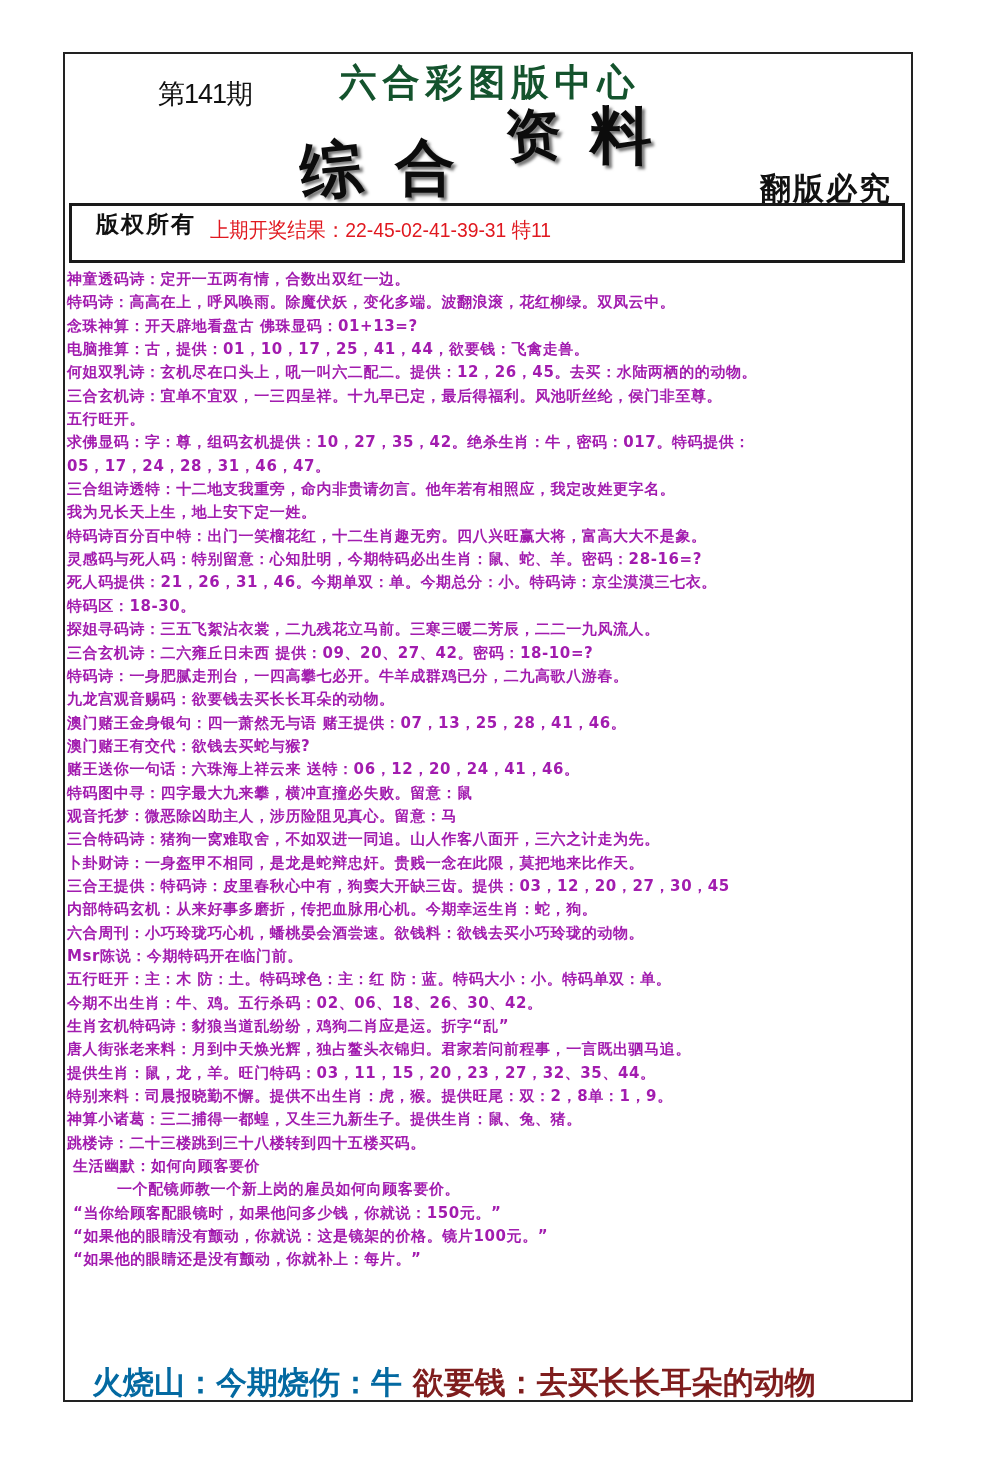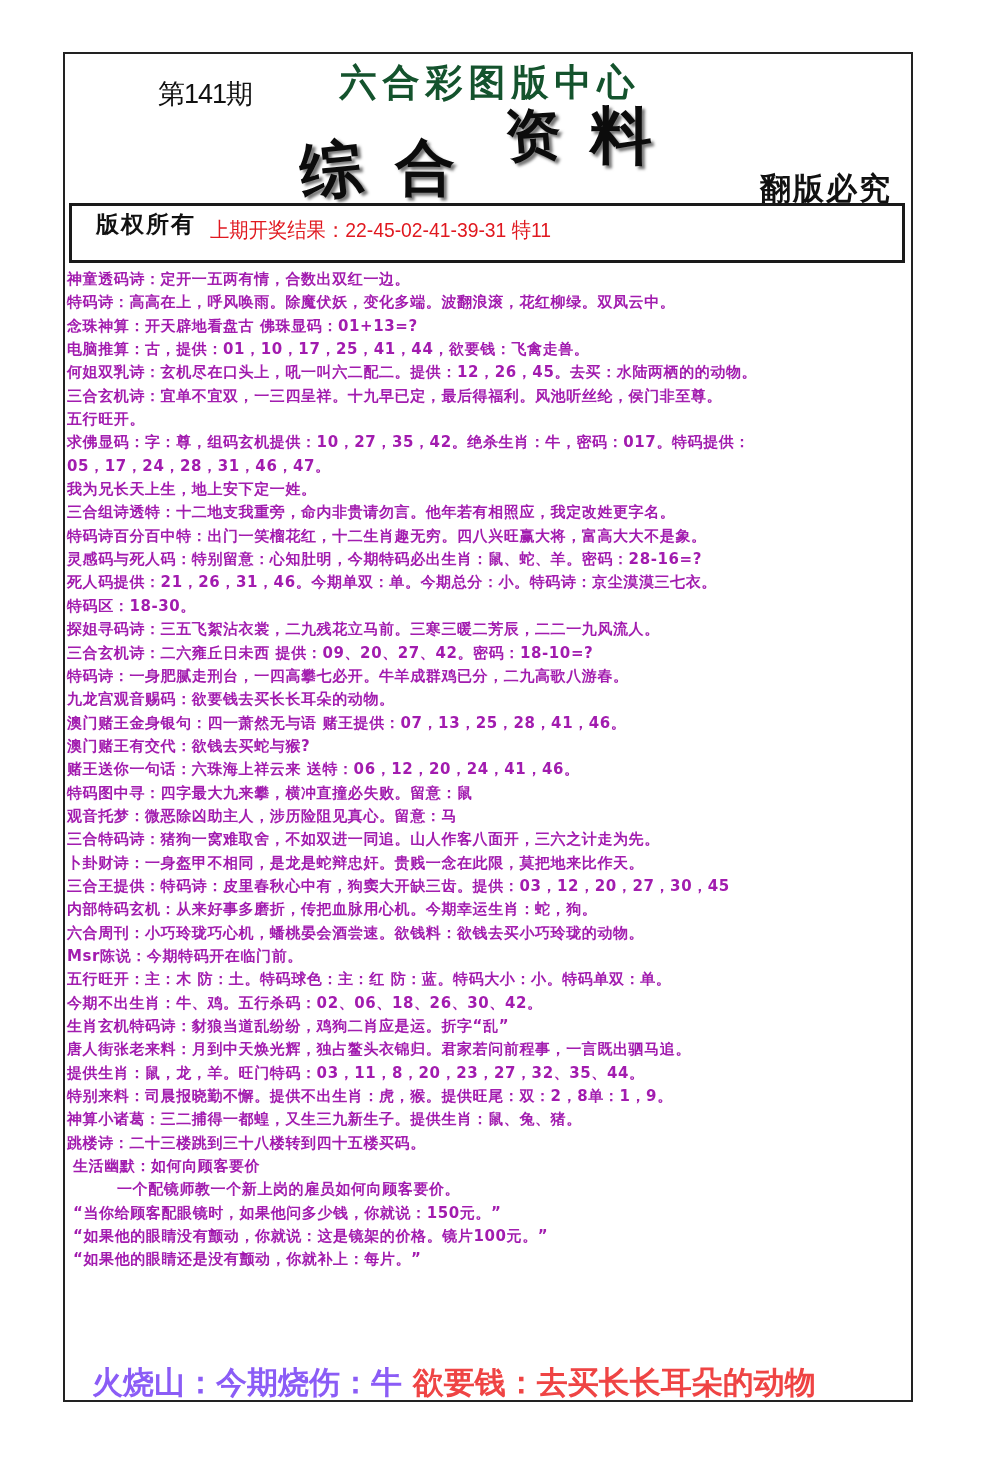--- a/index.html
+++ b/index.html
@@ -23,22 +23,22 @@
            border:3px solid #1a1a1a; box-sizing:border-box; }
   .result-text { position:absolute; left:210px; top:216px; font-family:"Liberation Sans", sans-serif;
            font-size:21px; color:#e0181f; transform:scaleX(0.92); transform-origin:left; }
   .lines { position:absolute; left:67px; top:268px; width:846px; }
   .line { height:23.35px; line-height:23.35px; font-size:15px; white-space:nowrap; color:#a21caf;
           font-weight:bold; letter-spacing:0.6px; overflow:visible; }
   .line.indent1 { padding-left:6px; }
   .line.indent2 { padding-left:50px; }
   .footer { position:absolute; left:92px; top:1362px; font-family:"DejaVu Serif", serif; font-weight:bold;
           font-size:31px; white-space:nowrap; letter-spacing:0px; }
-  .footer .red { color:#8b5cf6; }
-  .footer .green { color:#ef4444; }
+  .footer .red { color:#0369a1; }
+  .footer .green { color:#7f1d1d; }
 </style>
 </head>
 <body>
 
 <div class="frame"></div>
 
 <div class="issue">第141期</div>
 <div class="center-title">六合彩图版中心</div>
 
 <div class="big-title bt1">综</div>
@@ -55,22 +55,22 @@
 <div class="lines">
   <div class="line">神童透码诗：定开一五两有情，合数出双红一边。</div>
   <div class="line">特码诗：高高在上，呼风唤雨。除魔伏妖，变化多端。波翻浪滚，花红柳绿。双凤云中。</div>
   <div class="line">念珠神算：开天辟地看盘古 佛珠显码：01+13=?</div>
   <div class="line">电脑推算：古，提供：01，10，17，25，41，44，欲要钱：飞禽走兽。</div>
   <div class="line">何姐双乳诗：玄机尽在口头上，吼一叫六二配二。提供：12，26，45。去买：水陆两栖的的动物。</div>
   <div class="line">三合玄机诗：宜单不宜双，一三四呈祥。十九早已定，最后得福利。风池听丝纶，侯门非至尊。</div>
   <div class="line">五行旺开。</div>
   <div class="line">求佛显码：字：尊，组码玄机提供：10，27，35，42。绝杀生肖：牛，密码：017。特码提供：</div>
   <div class="line">05，17，24，28，31，46，47。</div>
+  <div class="line">三合组诗透特：十二地支我重旁，命内非贵请勿言。他年若有相照应，我定改姓更字名。</div>
   <div class="line">我为兄长天上生，地上安下定一姓。</div>
-  <div class="line">三合组诗透特：十二地支我重旁，命内非贵请勿言。他年若有相照应，我定改姓更字名。</div>
   <div class="line">特码诗百分百中特：出门一笑榴花红，十二生肖趣无穷。四八兴旺赢大将，富高大大不是象。</div>
   <div class="line">灵感码与死人码：特别留意：心知肚明，今期特码必出生肖：鼠、蛇、羊。密码：28-16=?</div>
   <div class="line">死人码提供：21，26，31，46。今期单双：单。今期总分：小。特码诗：京尘漠漠三七衣。</div>
   <div class="line">特码区：18-30。</div>
   <div class="line">探姐寻码诗：三五飞絮沾衣裳，二九残花立马前。三寒三暖二芳辰，二二一九风流人。</div>
   <div class="line">三合玄机诗：二六雍丘日未西 提供：09、20、27、42。密码：18-10=?</div>
   <div class="line">特码诗：一身肥腻走刑台，一四高攀七必开。牛羊成群鸡已分，二九高歌八游春。</div>
   <div class="line">九龙宫观音赐码：欲要钱去买长长耳朵的动物。</div>
   <div class="line">澳门赌王金身银句：四一萧然无与语 赌王提供：07，13，25，28，41，46。</div>
   <div class="line">澳门赌王有交代：欲钱去买蛇与猴?</div>
@@ -80,21 +80,21 @@
   <div class="line">三合特码诗：猪狗一窝难取舍，不如双进一同追。山人作客八面开，三六之计走为先。</div>
   <div class="line">卜卦财诗：一身盔甲不相同，是龙是蛇辩忠奸。贵贱一念在此限，莫把地来比作天。</div>
   <div class="line">三合王提供：特码诗：皮里春秋心中有，狗窦大开缺三齿。提供：03，12，20，27，30，45</div>
   <div class="line">内部特码玄机：从来好事多磨折，传把血脉用心机。今期幸运生肖：蛇，狗。</div>
   <div class="line">六合周刊：小巧玲珑巧心机，蟠桃晏会酒尝速。欲钱料：欲钱去买小巧玲珑的动物。</div>
   <div class="line">Msr陈说：今期特码开在临门前。</div>
   <div class="line">五行旺开：主：木 防：土。特码球色：主：红 防：蓝。特码大小：小。特码单双：单。</div>
   <div class="line">今期不出生肖：牛、鸡。五行杀码：02、06、18、26、30、42。</div>
   <div class="line">生肖玄机特码诗：豺狼当道乱纷纷，鸡狗二肖应是运。折字“乱”</div>
   <div class="line">唐人街张老来料：月到中天焕光辉，独占鳌头衣锦归。君家若问前程事，一言既出驷马追。</div>
-  <div class="line">提供生肖：鼠，龙，羊。旺门特码：03，11，8，20，23，27，32、35、44。</div>
+  <div class="line">提供生肖：鼠，龙，羊。旺门特码：03，11，15，20，23，27，32、35、44。</div>
   <div class="line">特别来料：司晨报晓勤不懈。提供不出生肖：虎，猴。提供旺尾：双：2，8单：1，9。</div>
   <div class="line">神算小诸葛：三二捕得一都蝗，又生三九新生子。提供生肖：鼠、兔、猪。</div>
   <div class="line">跳楼诗：二十三楼跳到三十八楼转到四十五楼买码。</div>
   <div class="line indent1">生活幽默：如何向顾客要价</div>
   <div class="line indent2">一个配镜师教一个新上岗的雇员如何向顾客要价。</div>
   <div class="line indent1">“当你给顾客配眼镜时，如果他问多少钱，你就说：150元。”</div>
   <div class="line indent1">“如果他的眼睛没有颤动，你就说：这是镜架的价格。镜片100元。”</div>
   <div class="line indent1">“如果他的眼睛还是没有颤动，你就补上：每片。”</div>
 </div>
 

